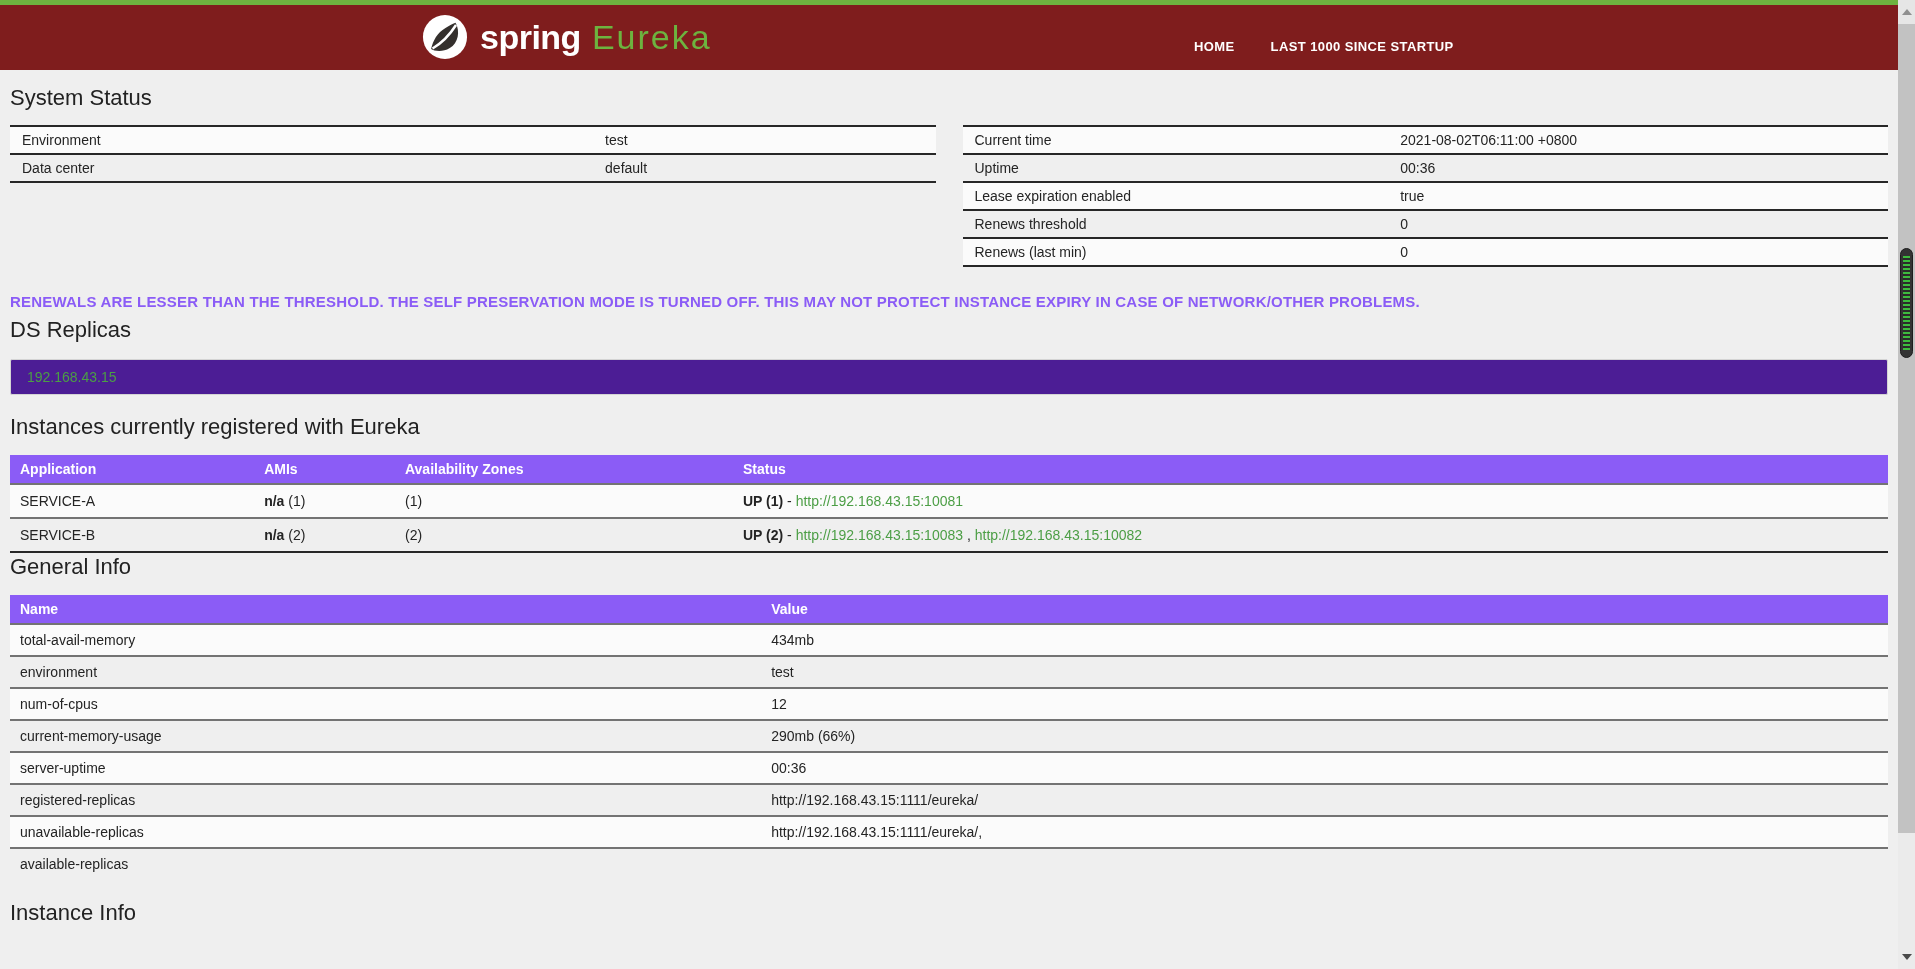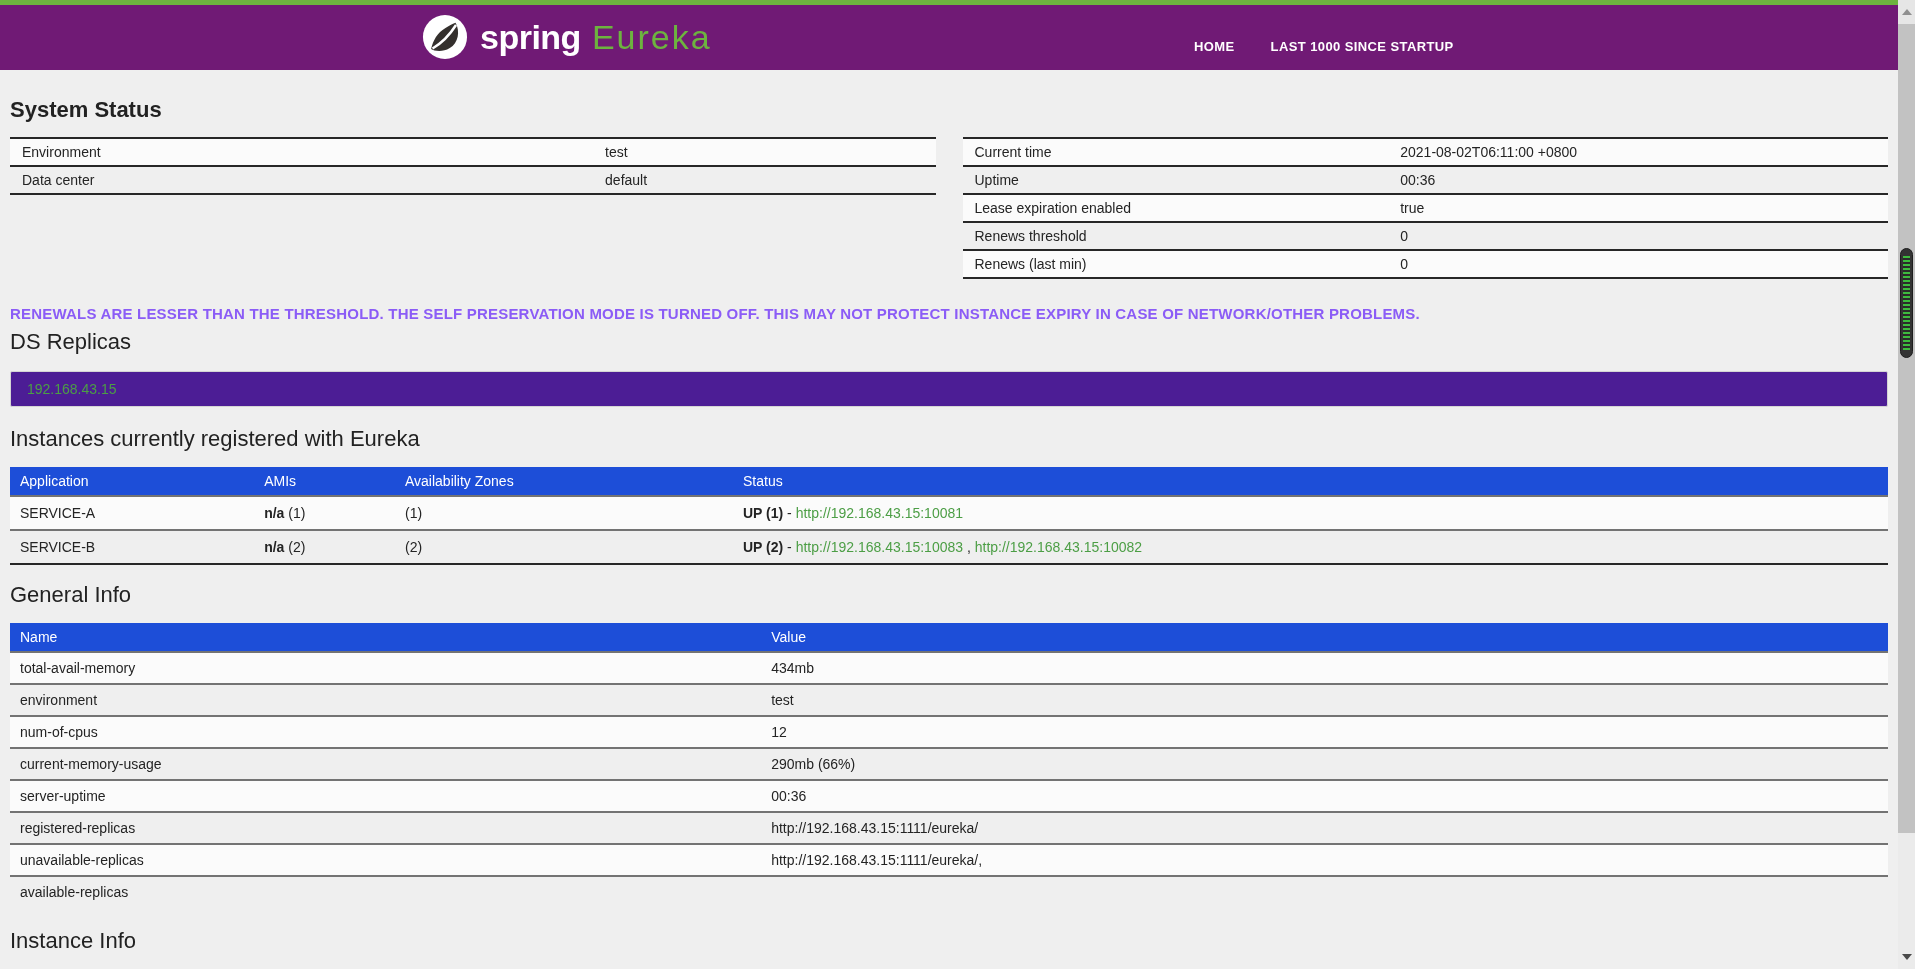--- a/index.html
+++ b/index.html
@@ -5,39 +5,39 @@
   * { box-sizing: border-box; }
   html,body { margin:0; padding:0; }
   body {
     width:1915px; height:969px; overflow:hidden;
     background:#efefef; color:#242424;
     font-family:"Liberation Sans", sans-serif;
   }
 
   
   .navbar {
-    position:relative; height:70px; background:#701a75;
+    position:relative; height:70px; background:#7f1d1d;
     border-top:5px solid #6db33f;
   }
   .brand { position:absolute; left:422px; top:9px; display:flex; align-items:center; }
   .brand-white { color:#ffffff; font-size:34px; font-weight:700; margin-left:12px; letter-spacing:-0.5px; }
   .brand-green { color:#6db33f; font-size:34px; font-weight:300; margin-left:11px; letter-spacing:2px; }
   .nav-items {
     position:absolute; left:1194px; top:0; height:83px;
     display:flex; align-items:center; gap:36px;
   }
   .nav-link { color:#ffffff; font-size:13px; font-weight:700; letter-spacing:0.4px; cursor:pointer; white-space:nowrap; }
 
   
   .main { padding:0 27px 0 10px; }
   h1.section { font-size:22px; font-weight:500; color:#222; margin:0; line-height:24px; }
-  #h-system { margin-top:28px;font-weight:bold; }
+  #h-system { margin-top:16px; }
   #h-dsreplicas { margin-top:8px; }
   #h-instances { margin-top:20px; }
-  #h-general { margin-top:18px; }
+  #h-general { margin-top:2px; }
   #h-instanceinfo { margin-top:22px; }
 
   .two-col { display:flex; gap:27px; margin-top:15px; align-items:flex-start; }
   .two-col .col { flex:1; }
 
   
   table.kv { width:100%; border-collapse:collapse; font-size:14px; }
   table.kv tr { border-top:2px solid #272727; }
   table.kv tr:nth-child(odd) { background:#fbfbfb; }
   table.kv tr.last { border-bottom:2px solid #272727;margin-top:25px; }
@@ -50,21 +50,21 @@
 
   
   .ds-box {
     margin-top:17px; background:#4c1d95; border:1px solid #d4d4d4;
     padding:9px 16px; font-size:14px; border-radius:2px;
   }
 
   
   table.grid { width:100%; border-collapse:collapse; font-size:14px; margin-top:16px; }
   table.grid thead th {
-    background:#1d4ed8; color:#ffffff; text-align:left; font-weight:400;
+    background:#8b5cf6; color:#ffffff; text-align:left; font-weight:700;
     padding:6px 10px; height:28px;
   }
   table.grid tbody tr { border-top:2px solid #737373; }
   table.grid tbody tr:nth-child(odd) { background:#fbfbfb; }
   table.grid.closed tbody tr:last-child { border-bottom:2px solid #272727; }
   table.grid tbody td { padding:8px 10px; }
   table.grid.rows32 tbody td { padding:7px 10px; }
   .c-app { width:13%; } .c-ami { width:7.5%; } .c-az { width:18%; }
   .c-name { width:40%; }
   a.green-link { color:#4c9e45; text-decoration:none; cursor:pointer; }

